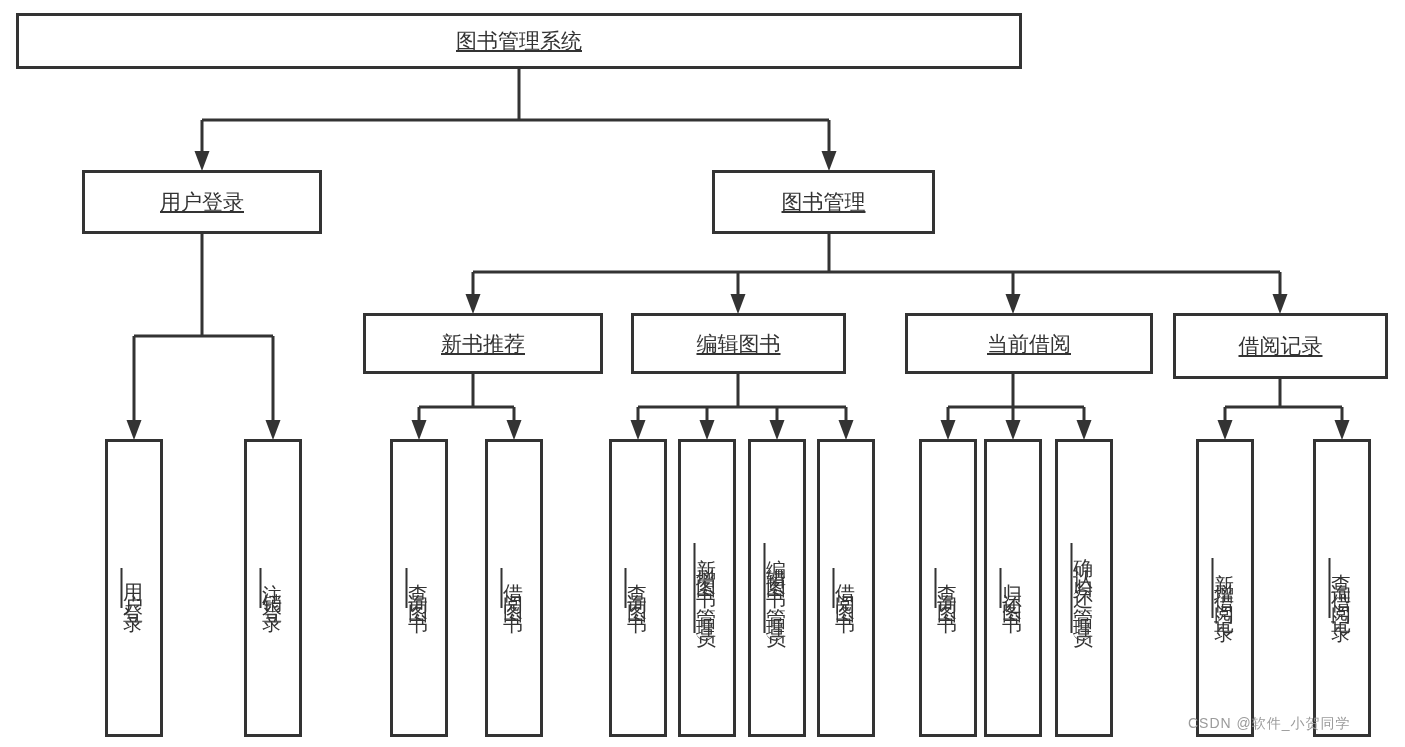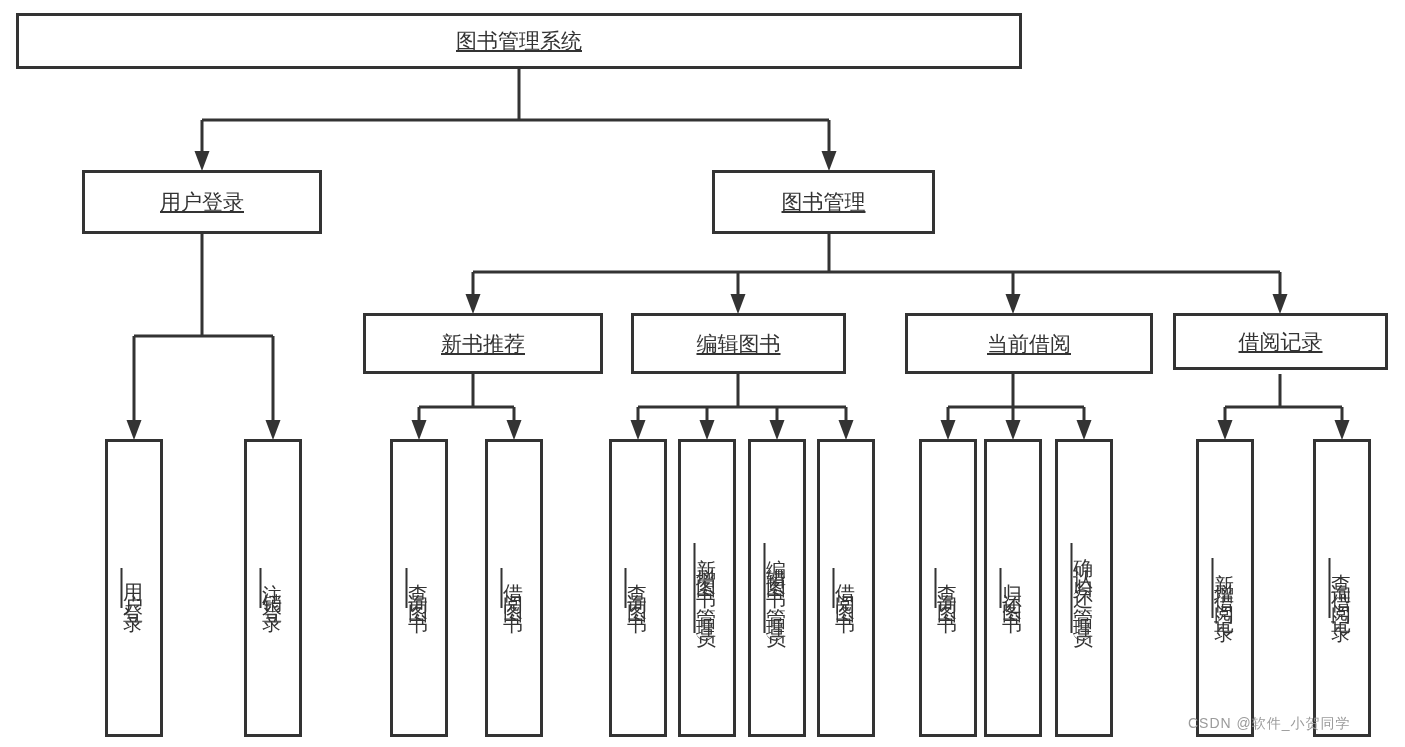--- a/index.html
+++ b/index.html
@@ -67,21 +67,21 @@
   </svg>
 
   <div class="node" style="left:16px;top:13px;width:1006px;height:56px">图书管理系统</div>
 
   <div class="node" style="left:82px;top:170px;width:240px;height:64px">用户登录</div>
   <div class="node" style="left:712px;top:170px;width:223px;height:64px">图书管理</div>
 
   <div class="node" style="left:363px;top:313px;width:240px;height:61px">新书推荐</div>
   <div class="node" style="left:631px;top:313px;width:215px;height:61px">编辑图书</div>
   <div class="node" style="left:905px;top:313px;width:248px;height:61px">当前借阅</div>
-  <div class="node" style="left:1173px;top:313px;width:215px;height:57px">借阅记录</div>
+  <div class="node" style="left:1173px;top:313px;width:215px;height:66px">借阅记录</div>
 
   <div class="node leaf" style="left:105px;top:439px;width:58px;height:298px">用户登录</div>
   <div class="node leaf" style="left:244px;top:439px;width:58px;height:298px">注销登录</div>
 
   <div class="node leaf" style="left:390px;top:439px;width:58px;height:298px">查询图书</div>
   <div class="node leaf" style="left:485px;top:439px;width:58px;height:298px">借阅图书</div>
 
   <div class="node leaf" style="left:609px;top:439px;width:58px;height:298px">查询图书</div>
   <div class="node leaf" style="left:678px;top:439px;width:58px;height:298px">新增图书（管理员）</div>
   <div class="node leaf" style="left:748px;top:439px;width:58px;height:298px">编辑图书（管理员）</div>

